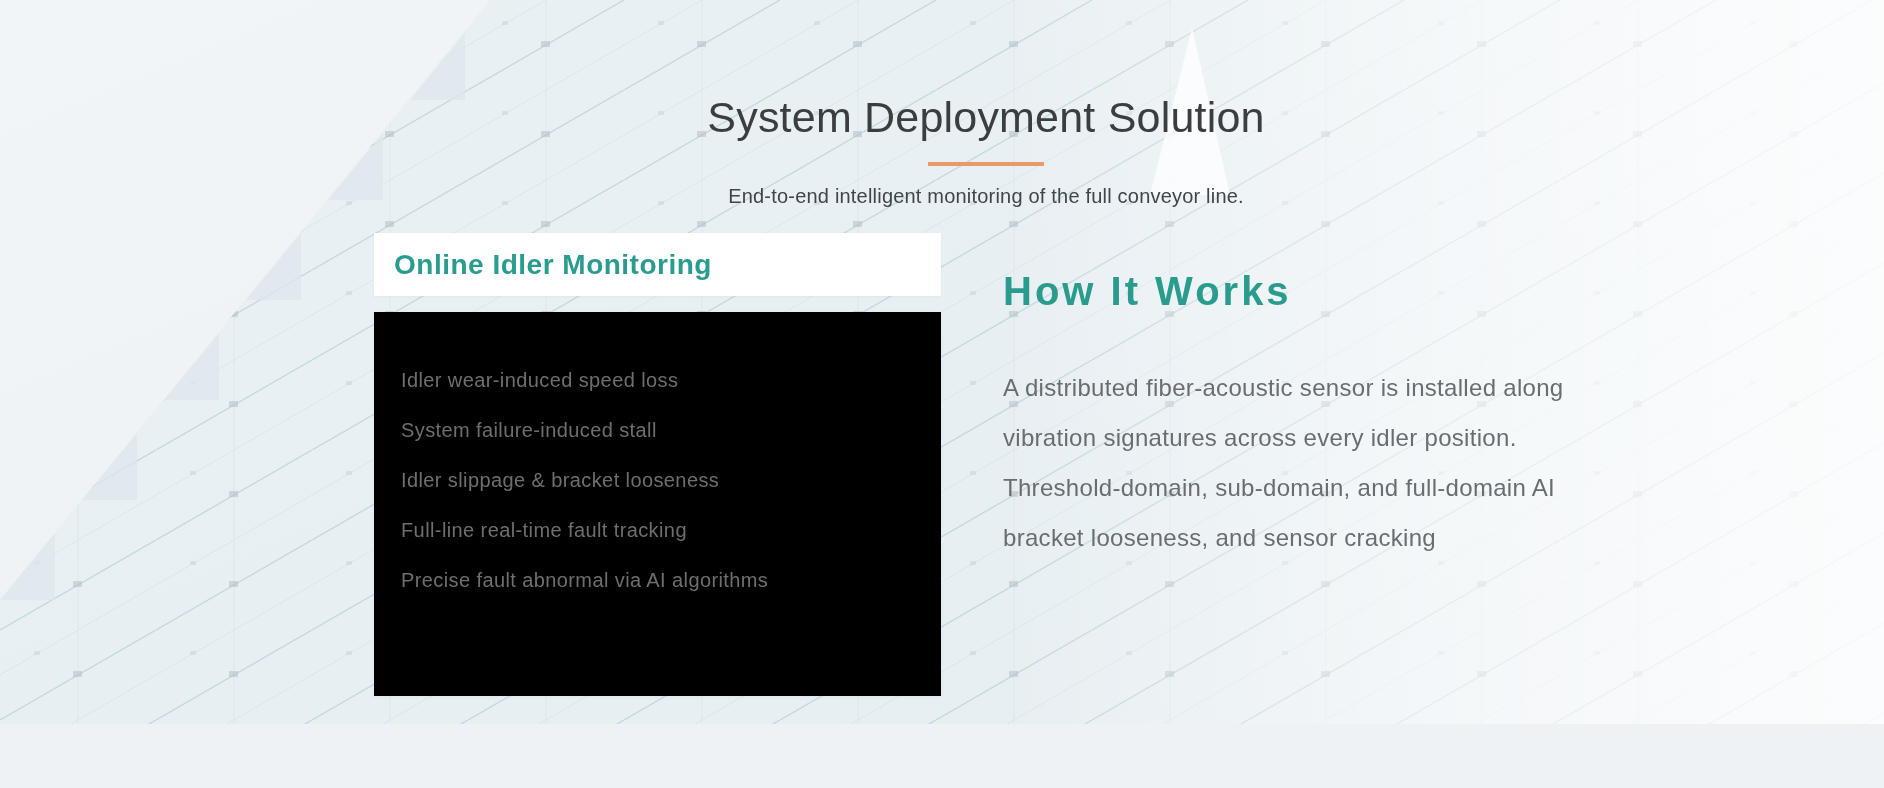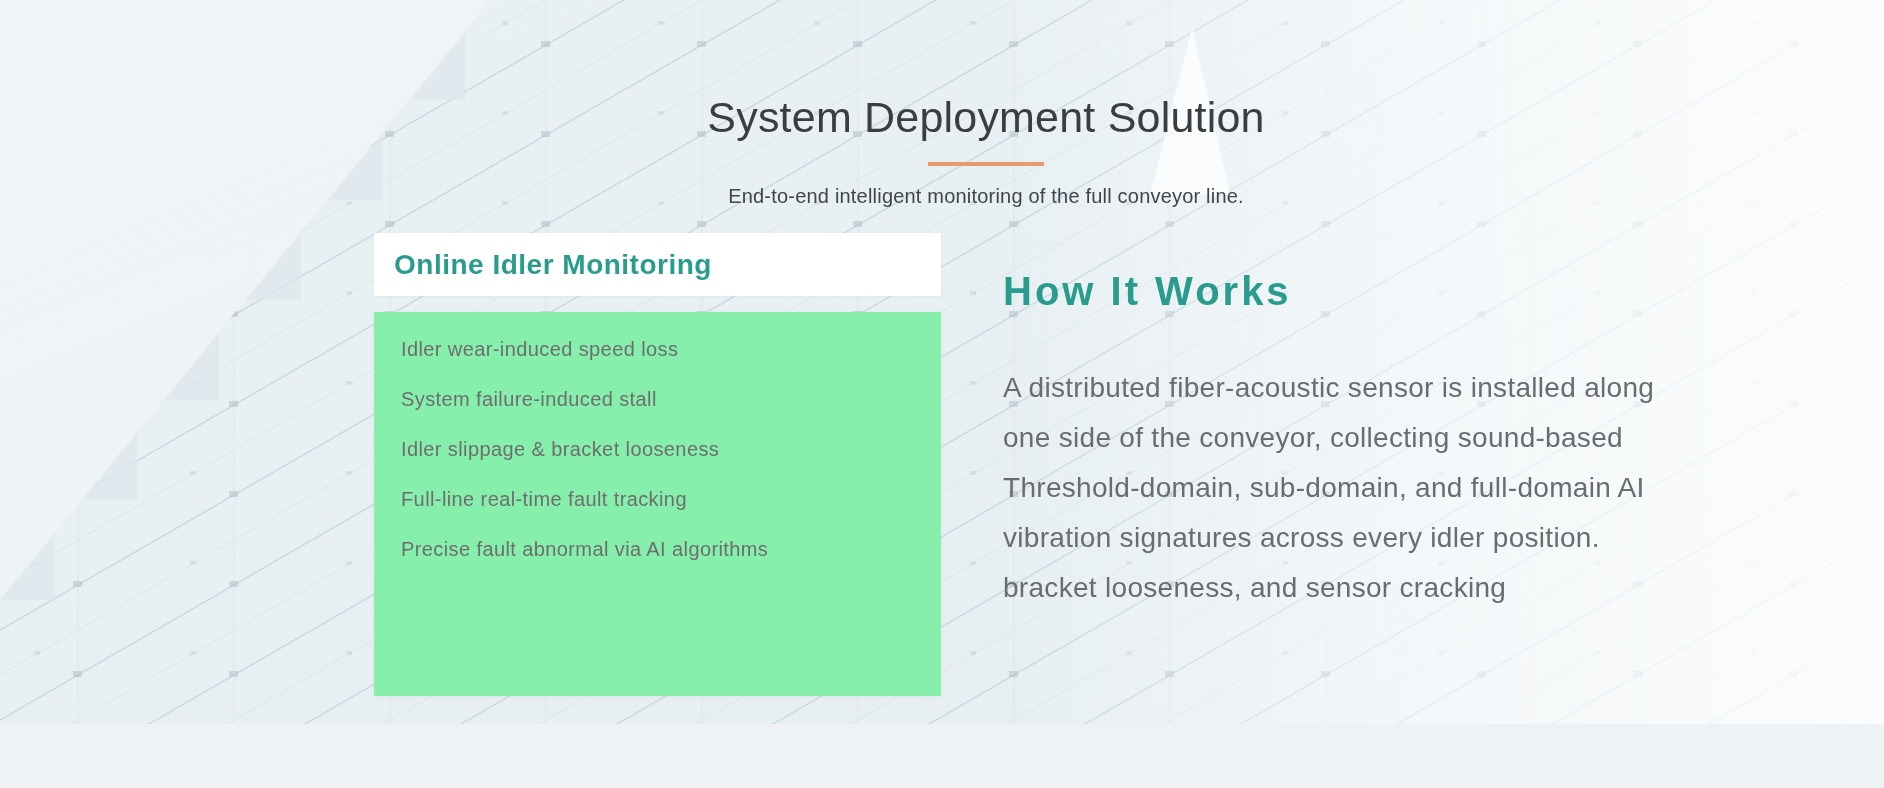--- a/index.html
+++ b/index.html
@@ -40,40 +40,40 @@
     display:flex;align-items:center;
     padding-left:20px;box-sizing:border-box;
     box-shadow:0 1px 2px rgba(120,140,150,0.08);
   }
   .card-tab-label{
     font-size:28px;font-weight:bold;
     color:#2a9c8d;letter-spacing:0.5px;
   }
   .card-gap{height:16px;}
   .card-body{
-    height:384px;background:#86efac;
-    padding:12px 20px 0 27px;box-sizing:border-box;
+    height:384px;background:#000000;
+    padding:43px 20px 0 27px;box-sizing:border-box;
     box-shadow:0 1px 3px rgba(120,140,150,0.08);
   }
   .card-item{
     font-size:20px;line-height:50px;
     color:#6e6e6e;letter-spacing:0.4px;
     white-space:nowrap;
   }
 
   
   .how{position:absolute;left:1003px;top:0;width:620px;}
   .how-heading{
     position:absolute;left:0;top:260px;
     font-size:40px;line-height:62px;font-weight:bold;
     color:#2a9c8d;letter-spacing:3px;white-space:nowrap;
   }
   .how-paragraph{position:absolute;left:0;top:363px;width:620px;}
   .how-line{
-    font-size:28px;line-height:50px;
+    font-size:24px;line-height:50px;
     color:#6a6d70;letter-spacing:0.3px;
     white-space:nowrap;
   }
 </style>
 </head>
 <body>
 
 <div class="stage">
 
   <svg class="bg" viewBox="0 0 1884 788" preserveAspectRatio="none" aria-hidden="true">
@@ -136,20 +136,19 @@
       <div class="card-item">Idler slippage &amp; bracket looseness</div>
       <div class="card-item">Full-line real-time fault tracking</div>
       <div class="card-item">Precise fault abnormal via AI algorithms</div>
     </div>
   </div>
 
   <div class="how">
     <div class="how-heading">How It Works</div>
     <div class="how-paragraph">
       <div class="how-line">A distributed fiber-acoustic sensor is installed along</div>
-      <div class="how-line">one side of the conveyor, collecting sound-based</div>
+      <div class="how-line">vibration signatures across every idler position.</div>
       <div class="how-line">Threshold-domain, sub-domain, and full-domain AI</div>
-      <div class="how-line">vibration signatures across every idler position.</div>
       <div class="how-line">bracket looseness, and sensor cracking</div>
     </div>
   </div>
 
 </div>
 
 </body></html>

